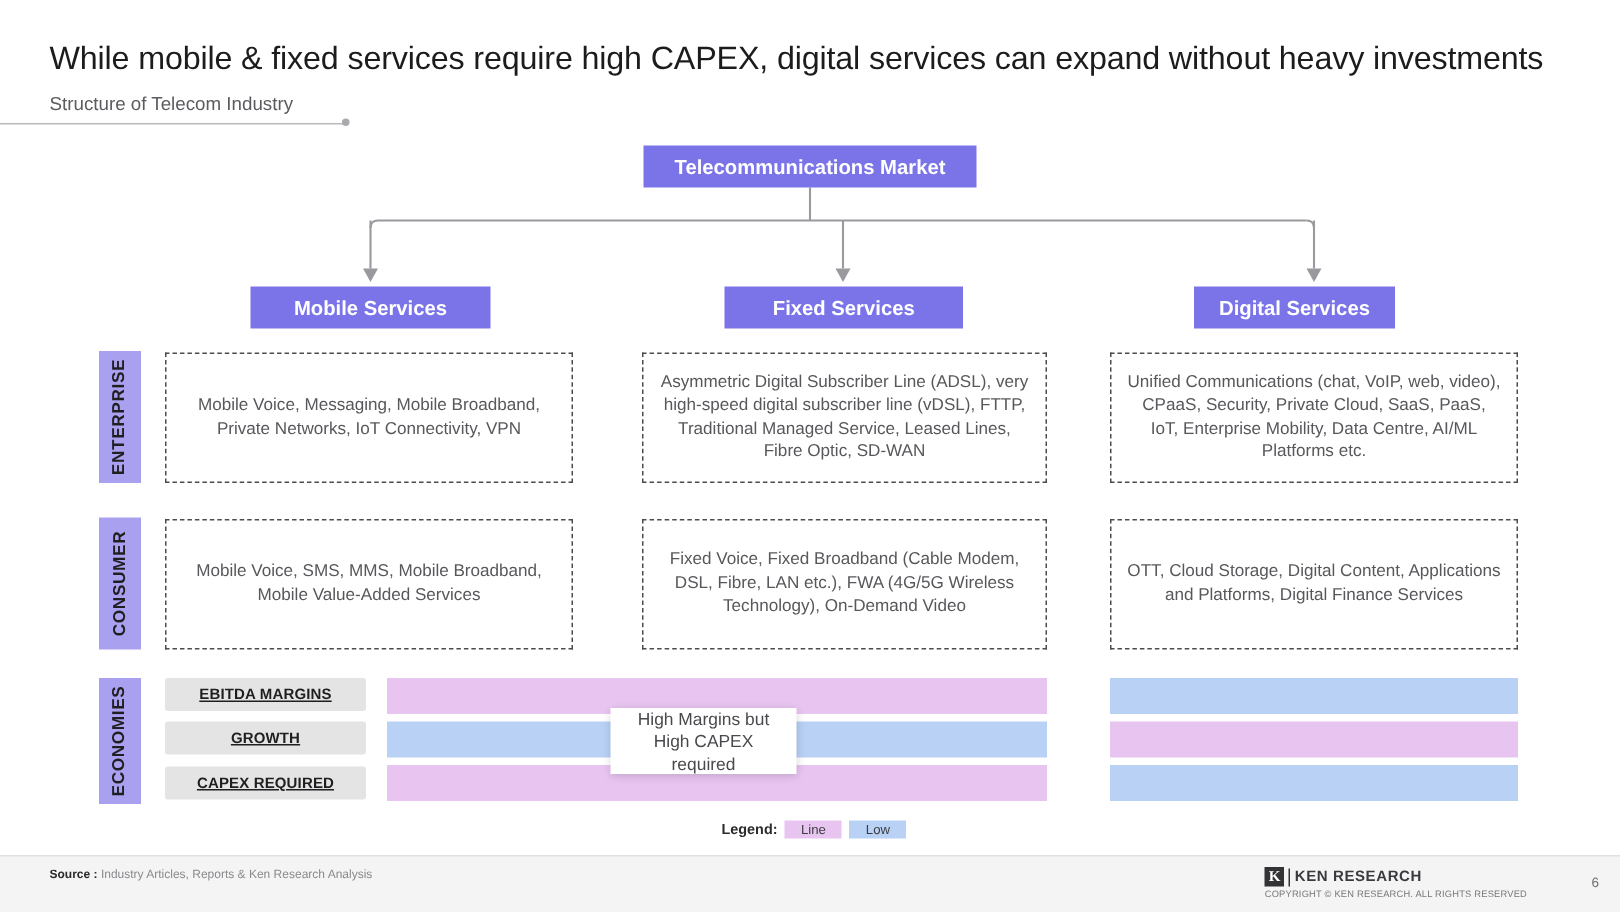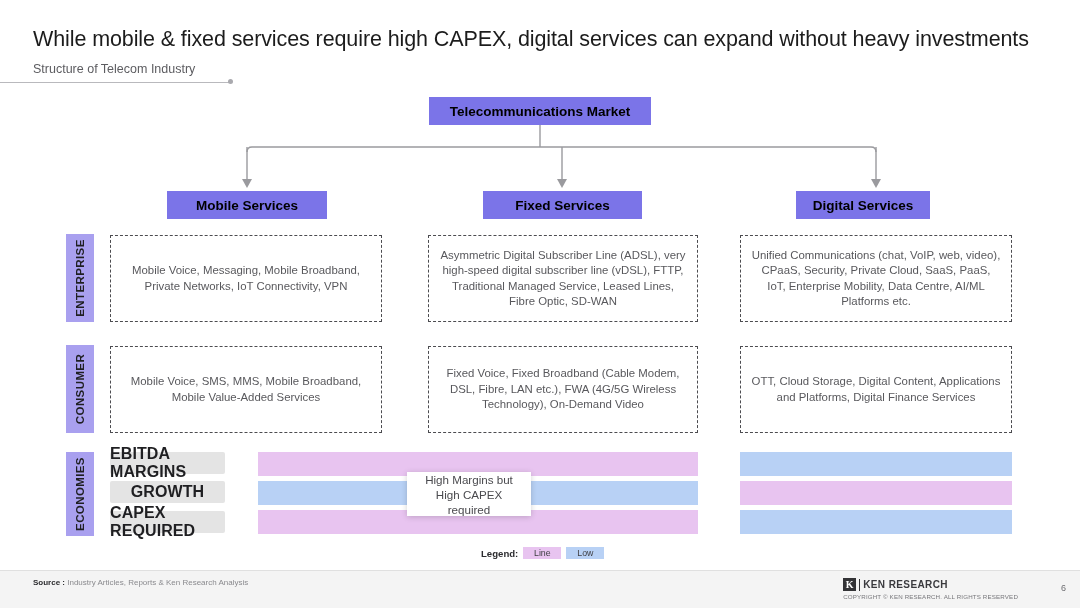--- a/index.html
+++ b/index.html
@@ -54,21 +54,21 @@
     width: 5px;
     height: 5px;
     border-radius: 50%;
     background: #a9a9ae;
   }
 
   
   .node {
     position: absolute;
     background: #7b74e8;
-    color: #000000;
+    color: #ffffff;
     font-size: 13.5px;
     font-weight: 700;
     display: flex;
     align-items: center;
     justify-content: center;
     box-sizing: border-box;
   }
   #node-root {
     left: 429px;
     top: 97px;
@@ -121,31 +121,32 @@
   .cell.c1 { left: 110px; width: 272px; }
   .cell.c2 { left: 428px; width: 270px; }
   .cell.c3 { left: 740px; width: 272px; }
   .cell.r1 { top: 235px; height: 87px; }
   .cell.r2 { top: 346px; height: 87px; }
 
   
   .metric {
     position: absolute;
     left: 110px;
-    width: 115px;
+    width: 134px;
     height: 22px;
     background: #e4e4e4;
     border-radius: 2px;
     display: flex;
     align-items: center;
     justify-content: center;
-    font-size: 16px;
+    font-size: 10px;
     font-weight: 700;
     color: #1f1f22;
     letter-spacing: 0.1px;
+    text-decoration: underline;
   }
   #metric-0 { top: 452px; }
   #metric-1 { top: 481px; }
   #metric-2 { top: 511px; }
 
   .bar { position: absolute; height: 24px; }
   .bar.left  { left: 258px; width: 440px; }
   .bar.right { left: 740px; width: 272px; }
   .bar.b0 { top: 452px; }
   .bar.b1 { top: 481px; }

